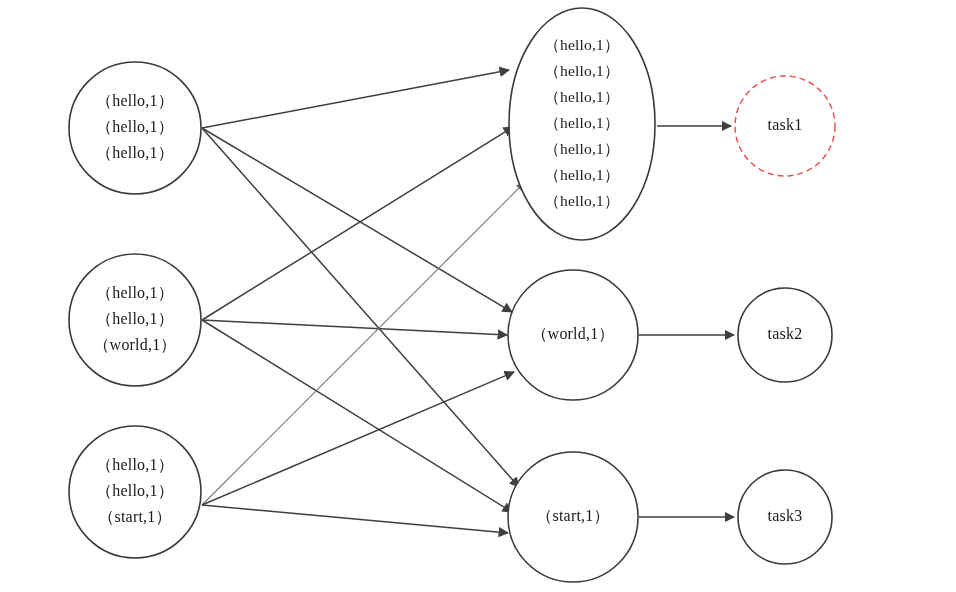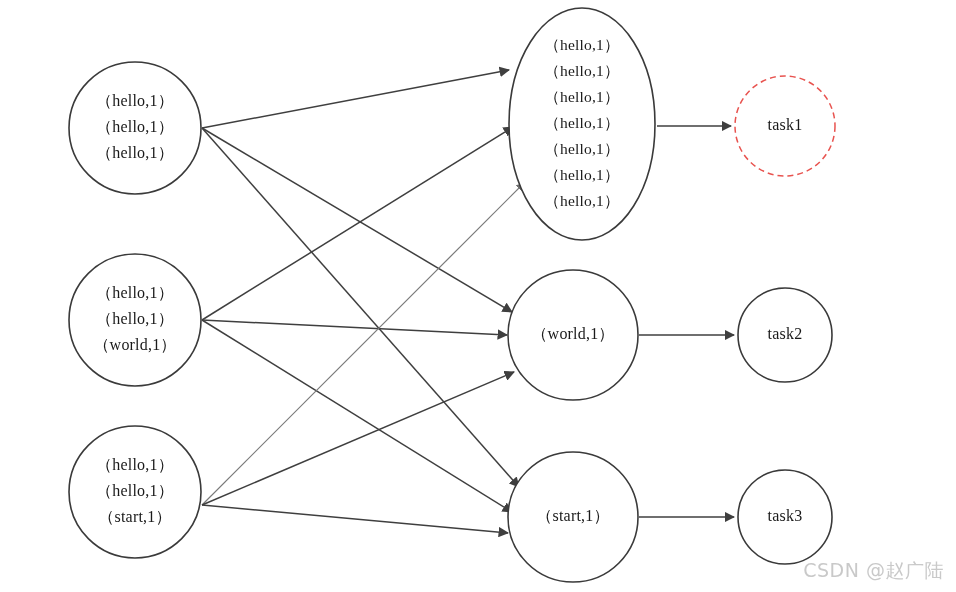--- a/index.html
+++ b/index.html
@@ -138,14 +138,13 @@
           <circle cx="785" cy="335" r="47" class="node-shape"></circle>
           <text x="785" y="335" class="node-label">task2</text>
         </g>
         <g>
           <circle cx="785" cy="517" r="47" class="node-shape"></circle>
           <text x="785" y="517" class="node-label">task3</text>
         </g>
       </g>
   </svg>
 
-  <div class="watermark">CSDN @赵广陆</div>
 </div>
 
 </body></html>

